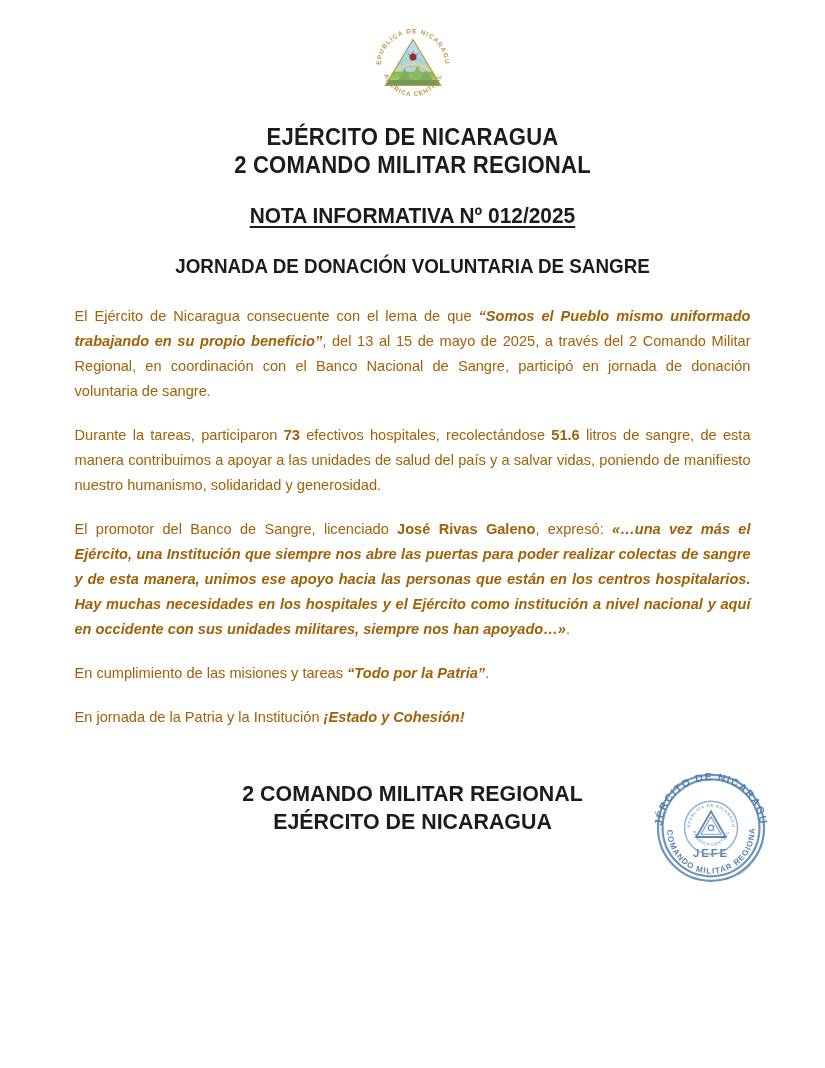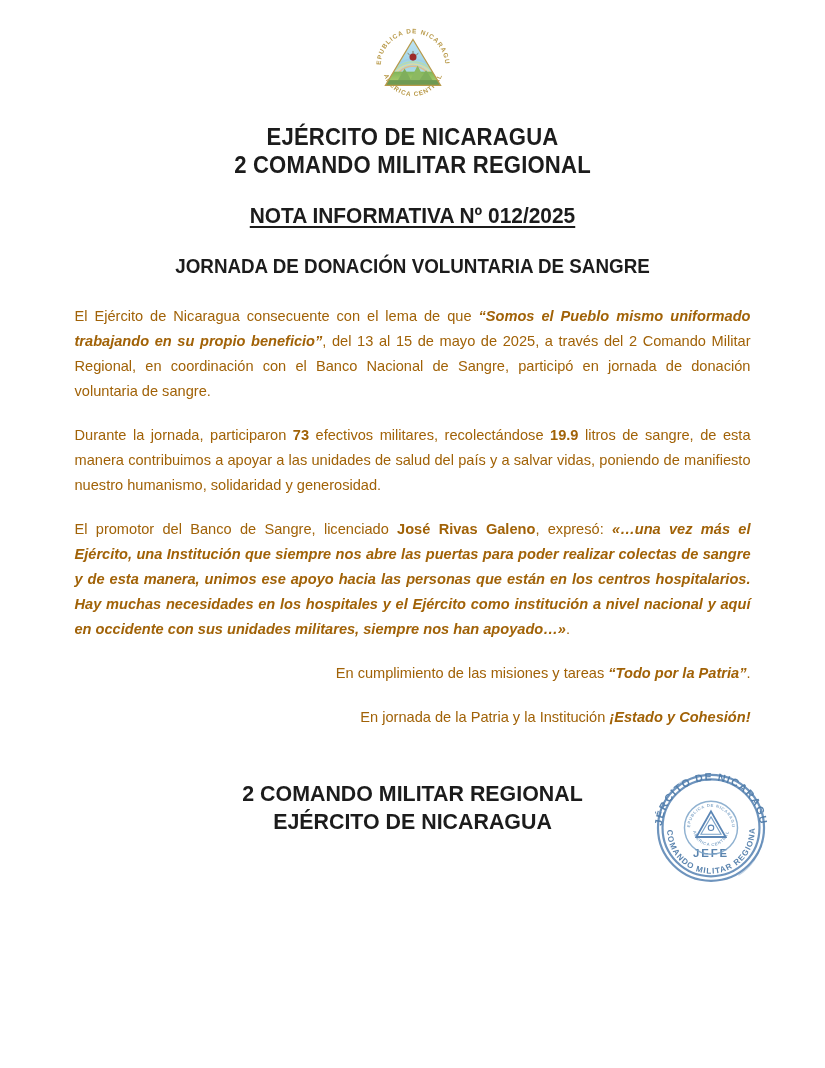--- a/index.html
+++ b/index.html
@@ -85,21 +85,21 @@
     font-size: 14.6px;
     line-height: 25px;
     text-align: justify;
     text-justify: inter-word;
     color: #a16207;
   }
   p.para:last-child { margin-bottom: 0; }
   .bi { font-weight: bold; font-style: italic; }
   .b  { font-weight: bold; }
 
-  .para.short { text-align: right; }
+  .para.short { text-align: left; }
 
   
   .sign-area {
     position: relative;
     margin-top: 30px;
     height: 150px;
   }
   .sign-block {
     text-align: center;
     padding-top: 20px;
@@ -189,21 +189,21 @@
     <div class="org-line">EJÉRCITO DE NICARAGUA</div>
     <div class="org-line">2 COMANDO MILITAR REGIONAL</div>
     <div class="nota-line">NOTA INFORMATIVA Nº 012/2025</div>
     <div class="subject-line">JORNADA DE DONACIÓN VOLUNTARIA DE SANGRE</div>
   </div>
 
   <div class="body-block">
 
     <p class="para"><span>El Ejército de Nicaragua consecuente con el lema de que </span><span class="bi">“Somos el Pueblo mismo uniformado trabajando en su propio beneficio”</span><span>, del 13 al 15 de mayo de 2025, a través del 2 Comando Militar Regional, en coordinación con el Banco Nacional de Sangre, participó en jornada de donación voluntaria de sangre.</span></p>
 
-    <p class="para"><span>Durante la jornada, participaron </span><span class="b">73</span><span> efectivos militares, recolectándose </span><span class="b">19.9</span><span> litros de sangre, de esta manera contribuimos a apoyar a las unidades de salud del país y a salvar vidas, poniendo de manifiesto nuestro humanismo, solidaridad y generosidad.</span></p>
+    <p class="para"><span>Durante la tareas, participaron </span><span class="b">73</span><span> efectivos hospitales, recolectándose </span><span class="b">51.6</span><span> litros de sangre, de esta manera contribuimos a apoyar a las unidades de salud del país y a salvar vidas, poniendo de manifiesto nuestro humanismo, solidaridad y generosidad.</span></p>
 
     <p class="para"><span>El promotor del Banco de Sangre, licenciado </span><span class="b">José Rivas Galeno</span><span>, expresó: </span><span class="bi">«…una vez más el Ejército, una Institución que siempre nos abre las puertas para poder realizar colectas de sangre y de esta manera, unimos ese apoyo hacia las personas que están en los centros hospitalarios. Hay muchas necesidades en los hospitales y el Ejército como institución a nivel nacional y aquí en occidente con sus unidades militares, siempre nos han apoyado…»</span><span>.</span></p>
 
     <p class="para short"><span>En cumplimiento de las misiones y tareas </span><span class="bi">“Todo por la Patria”</span><span>.</span></p>
 
     <p class="para short"><span>En jornada de la Patria y la Institución </span><span class="bi">¡Estado y Cohesión!</span></p>
 
   </div>
 
   <div class="sign-area">

